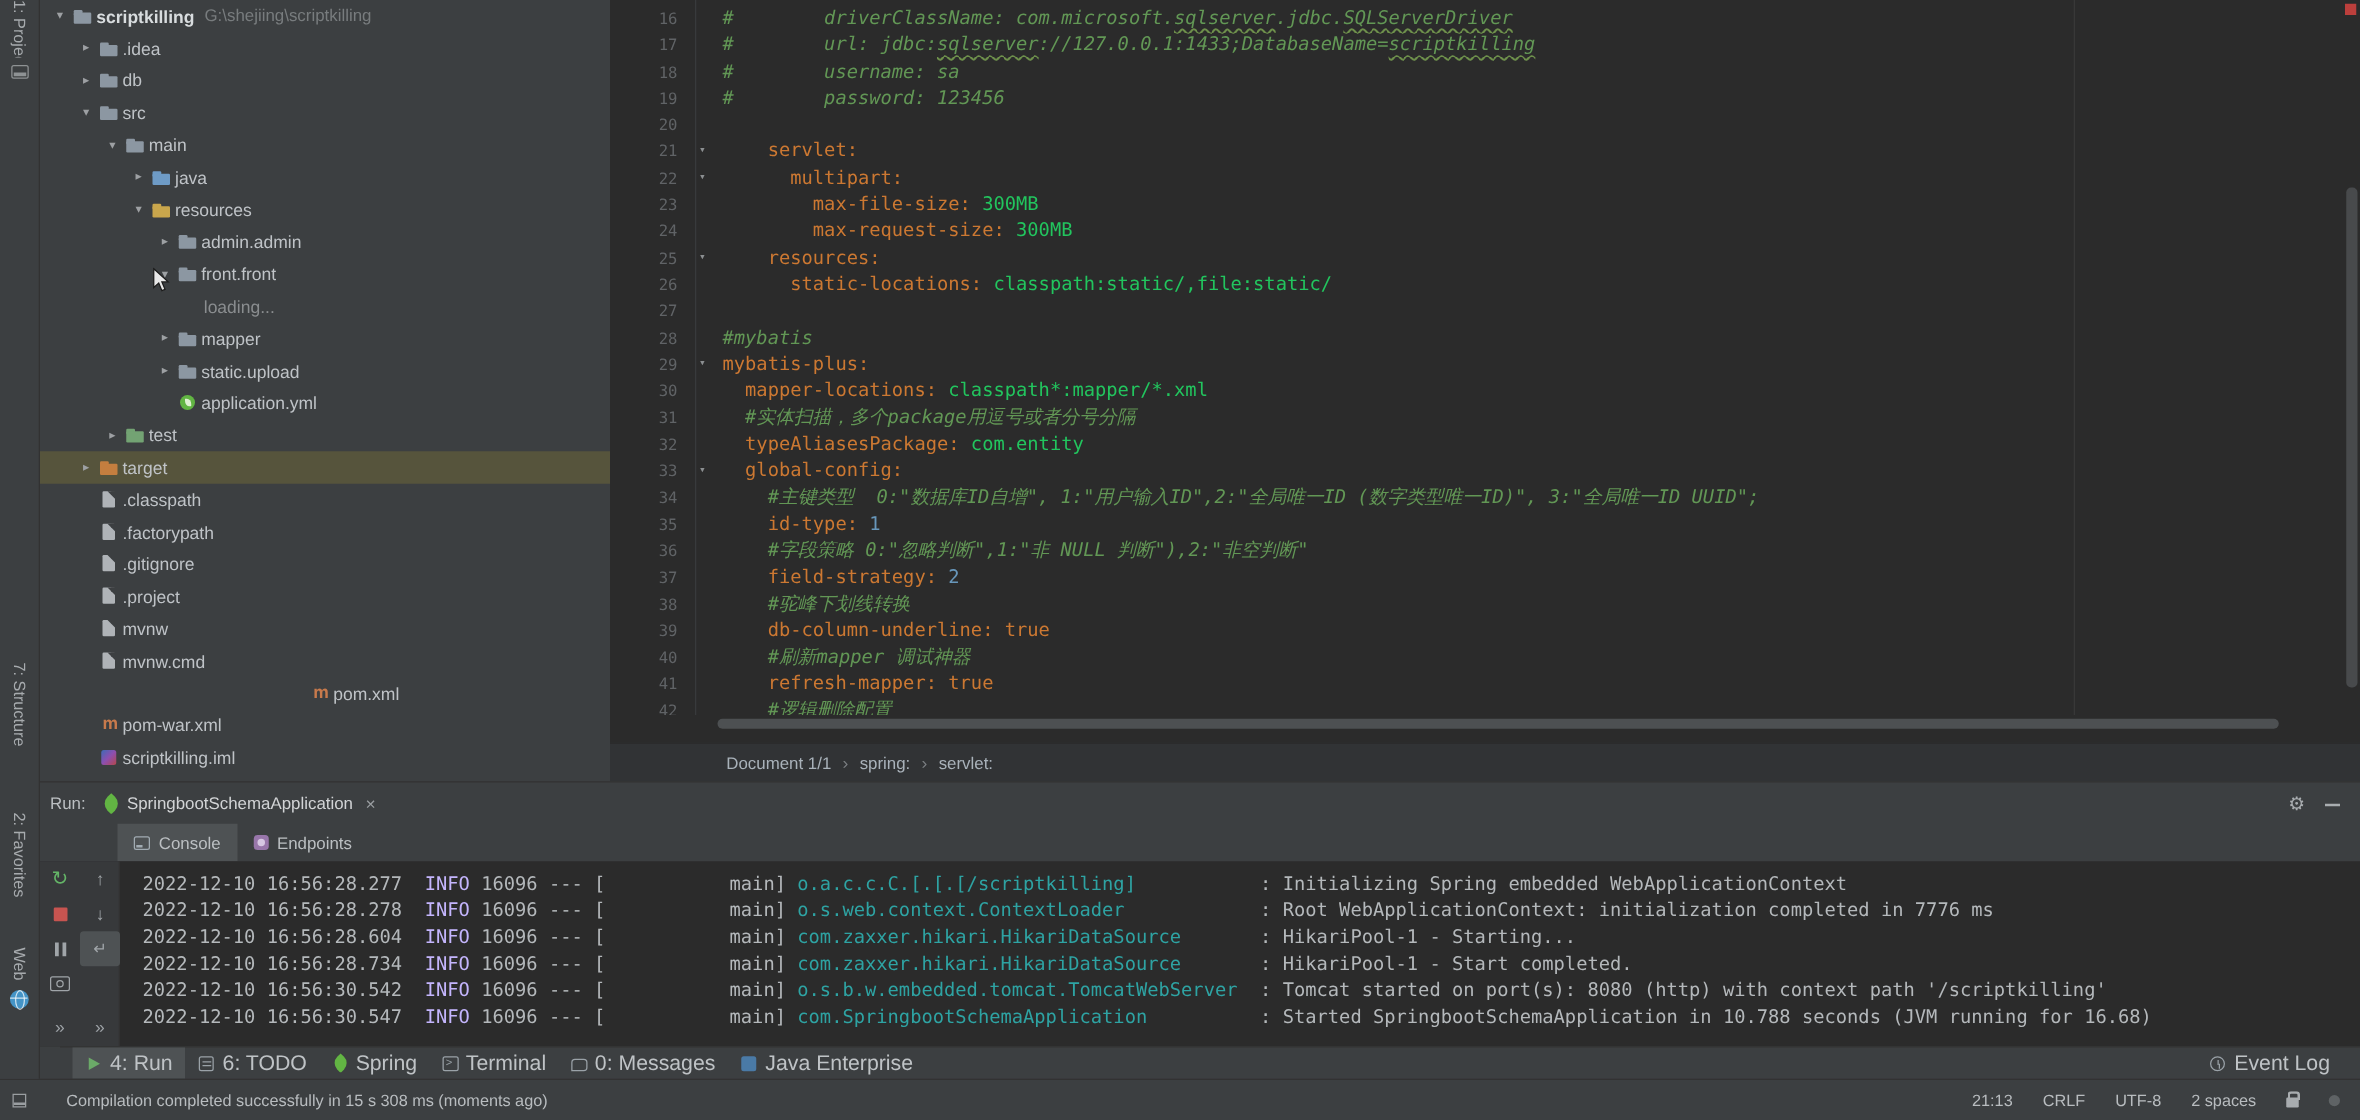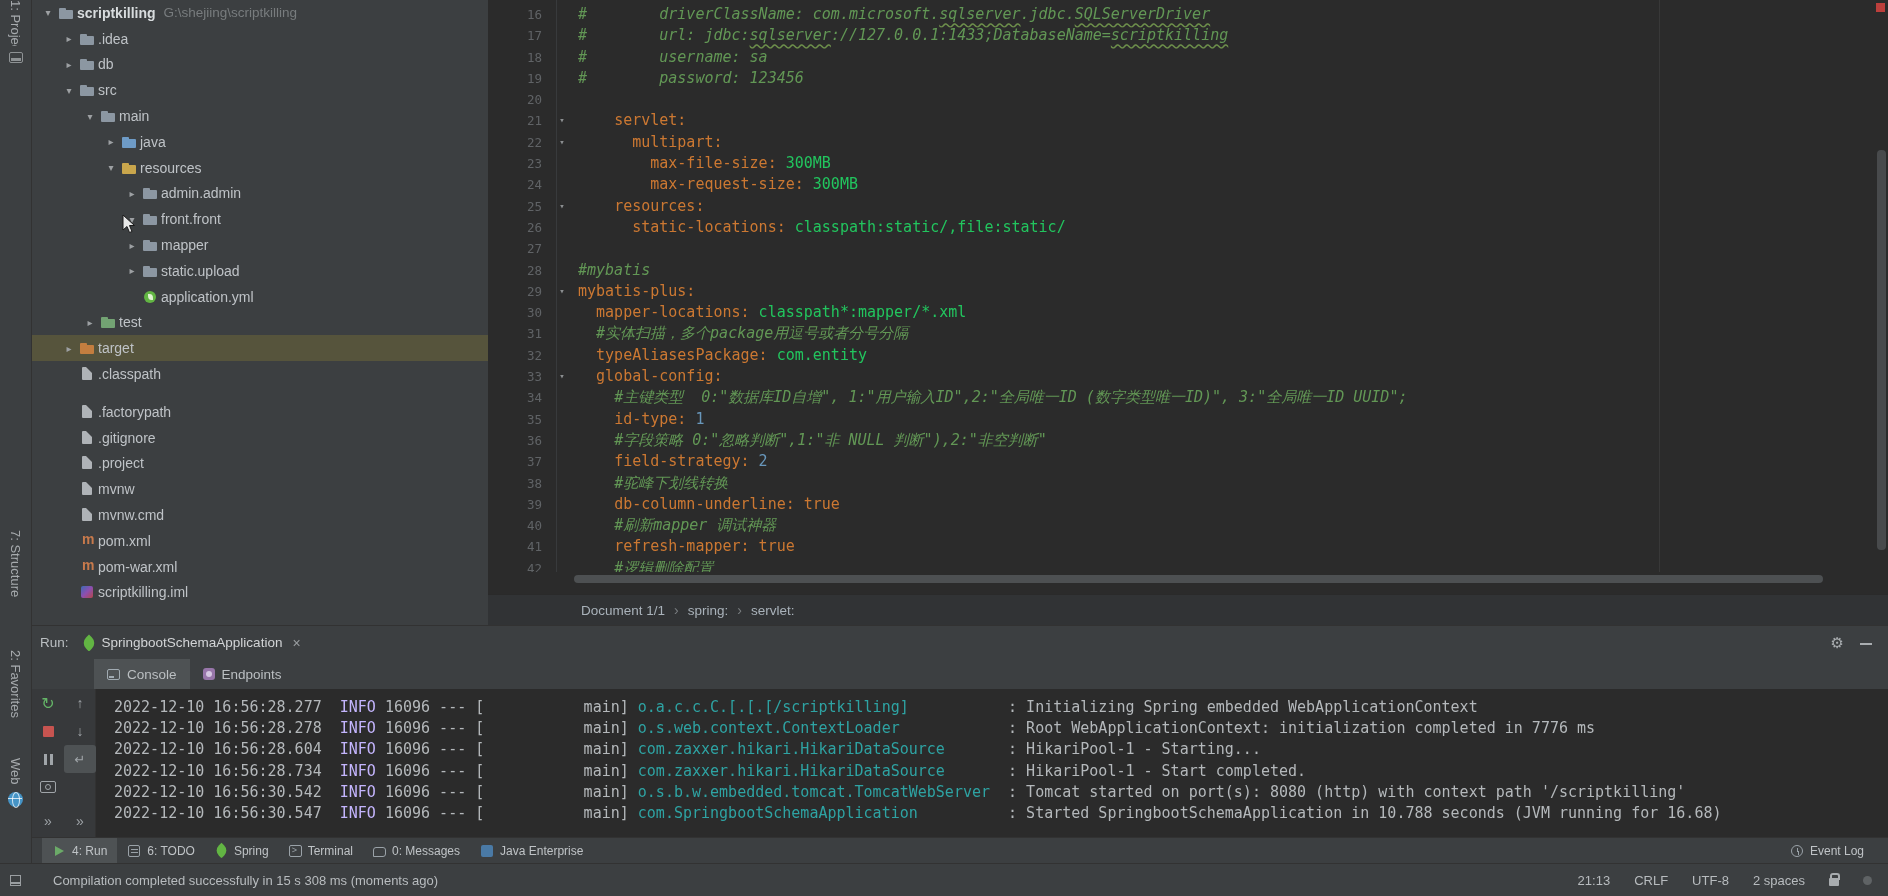--- a/index.html
+++ b/index.html
@@ -121,22 +121,22 @@
   .tb-down::before { content:"↓"; color:#A0A5A9; font-size:14px; }
   .tb-wrap { background:#4E5254; border-radius:3px; }
   .tb-wrap::before { content:"↵"; color:#A0A5A9; font-size:13px; }
   .con-lines { position:absolute; left:82px; top:8px; right:6px; overflow:hidden; bottom:0;
     font-family:"DejaVu Sans Mono",monospace; font-size:15px; line-height:21.2px;
     white-space:pre; color:#B4B8BB; }
   .c-level { color:#c4b5fd; }
   .c-logger { display:inline-block; width:41ch; color:#2EA3A3; }
 
   
-  .bottombar { position:absolute; left:32px; top:837px; right:0; height:26px; background:#3C3F41;
-    border-top:1px solid #323232; display:flex; align-items:center; font-size:12px; color:#BFC3C6;
+  .bottombar { position:absolute; left:48px; top:837px; right:0; height:26px; background:#3C3F41;
+    border-top:1px solid #323232; display:flex; align-items:center; font-size:17px; color:#BFC3C6;
     padding-left:10px; }
   .bb-item { display:flex; align-items:center; gap:6px; padding:0 10px; height:100%; }
   .bb-item.active { background:#4E5254; }
   .bb-right { margin-left:auto; margin-right:14px; display:flex; }
   .bi { width:14px; height:14px; position:relative; flex:none; }
   .bi-run::before { content:""; position:absolute; left:3px; top:2px; border-left:9px solid #6BAA68;
     border-top:5px solid transparent; border-bottom:5px solid transparent; }
   .bi-todo { border:1px solid #9AA2A8; border-radius:2px; width:12px; height:12px; margin:1px; }
   .bi-todo::after { content:""; position:absolute; left:2px; top:3px; width:7px; height:1px;
     background:#9AA2A8; box-shadow:0 3px 0 #9AA2A8; }
@@ -219,20 +219,25 @@
       <div class="tree-row" style="padding-left: 92px;">
         <span class="arrow">▸</span>
         <span class="ico ico-folder"></span>
         <span class="tlabel">admin.admin</span>
       </div>
       <div class="tree-row" style="padding-left: 92px;">
         <span class="arrow">▾</span>
         <span class="ico ico-folder"></span>
         <span class="tlabel">front.front</span>
       </div>
+      <div class="tree-row" style="padding-left: 113px;">
+        <span class="arrow"></span>
+        <span class="ico ico-none"></span>
+        <span class="tlabel muted">loading...</span>
+      </div>
       <div class="tree-row" style="padding-left: 92px;">
         <span class="arrow">▸</span>
         <span class="ico ico-folder"></span>
         <span class="tlabel">mapper</span>
       </div>
       <div class="tree-row" style="padding-left: 92px;">
         <span class="arrow">▸</span>
         <span class="ico ico-folder"></span>
         <span class="tlabel">static.upload</span>
       </div>
@@ -249,21 +254,21 @@
       <div class="tree-row sel" style="padding-left: 29px;">
         <span class="arrow">▸</span>
         <span class="ico ico-folder f-excl"></span>
         <span class="tlabel">target</span>
       </div>
       <div class="tree-row" style="padding-left: 29px;">
         <span class="arrow"></span>
         <span class="ico ico-file"></span>
         <span class="tlabel">.classpath</span>
       </div>
-      <div class="tree-row" style="padding-left: 29px; margin-top: 12px;">
+      <div class="tree-row" style="padding-left: 29px;">
         <span class="arrow"></span>
         <span class="ico ico-file"></span>
         <span class="tlabel">.factorypath</span>
       </div>
       <div class="tree-row" style="padding-left: 29px;">
         <span class="arrow"></span>
         <span class="ico ico-file"></span>
         <span class="tlabel">.gitignore</span>
       </div>
       <div class="tree-row" style="padding-left: 29px;">
@@ -274,21 +279,21 @@
       <div class="tree-row" style="padding-left: 29px;">
         <span class="arrow"></span>
         <span class="ico ico-file"></span>
         <span class="tlabel">mvnw</span>
       </div>
       <div class="tree-row" style="padding-left: 29px;">
         <span class="arrow"></span>
         <span class="ico ico-file"></span>
         <span class="tlabel">mvnw.cmd</span>
       </div>
-      <div class="tree-row" style="padding-left: 29px;">
+      <div class="tree-row" style="padding-left: 29px; justify-content: center;">
         <span class="arrow"></span>
         <span class="ico ico-maven"></span>
         <span class="tlabel">pom.xml</span>
       </div>
       <div class="tree-row" style="padding-left: 29px;">
         <span class="arrow"></span>
         <span class="ico ico-maven"></span>
         <span class="tlabel">pom-war.xml</span>
       </div>
       <div class="tree-row" style="padding-left: 29px;">

